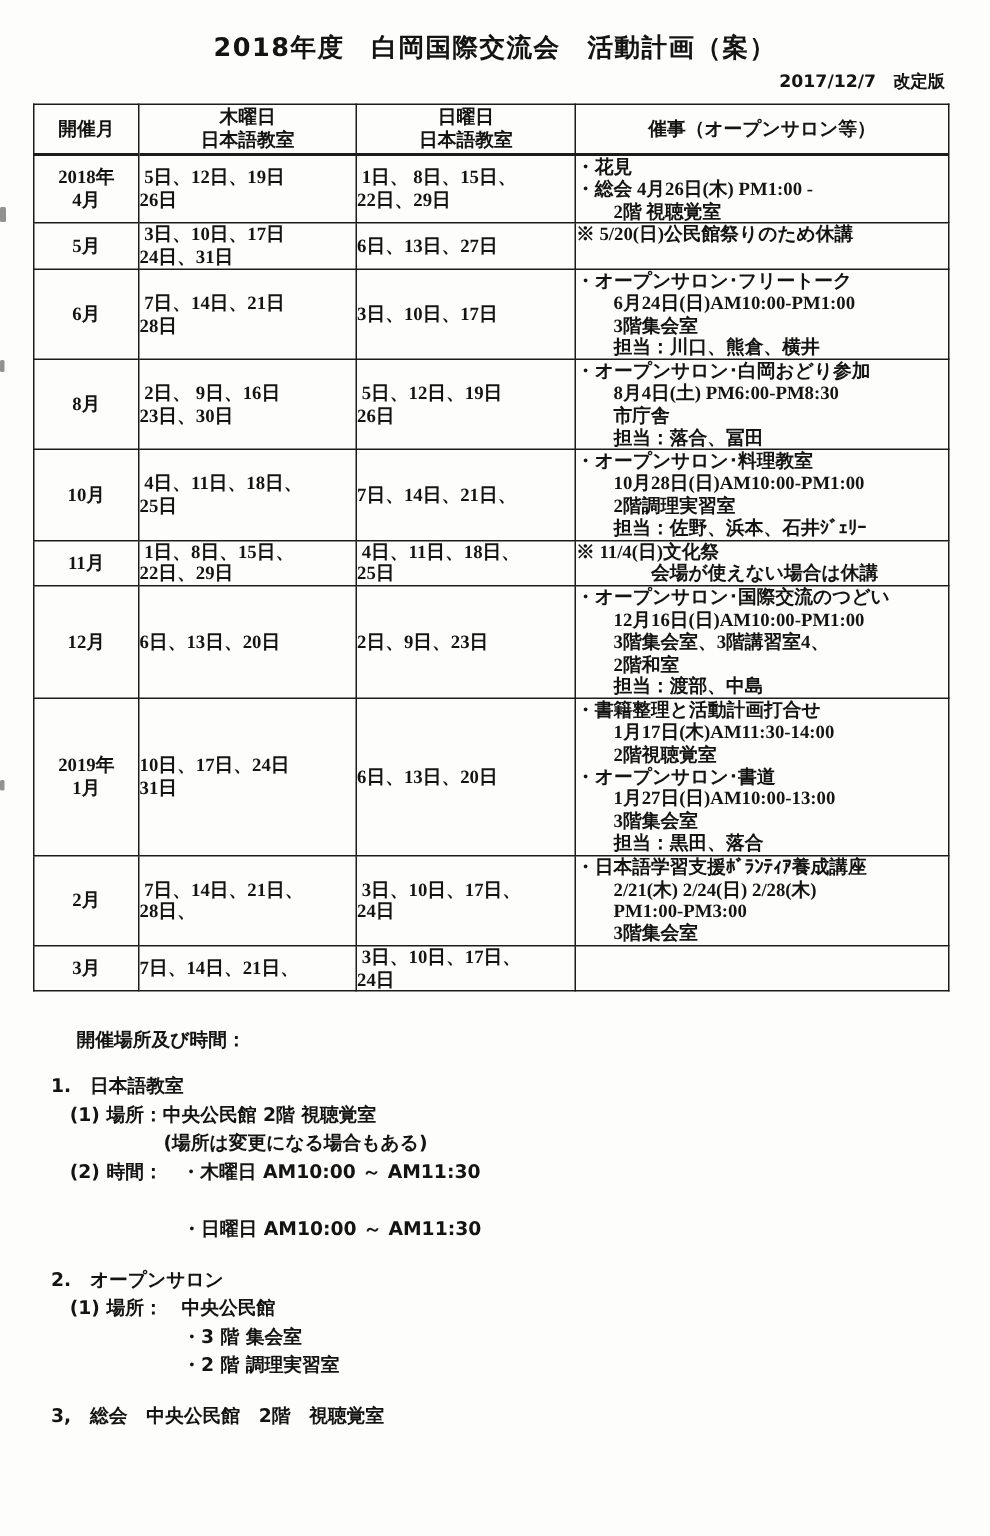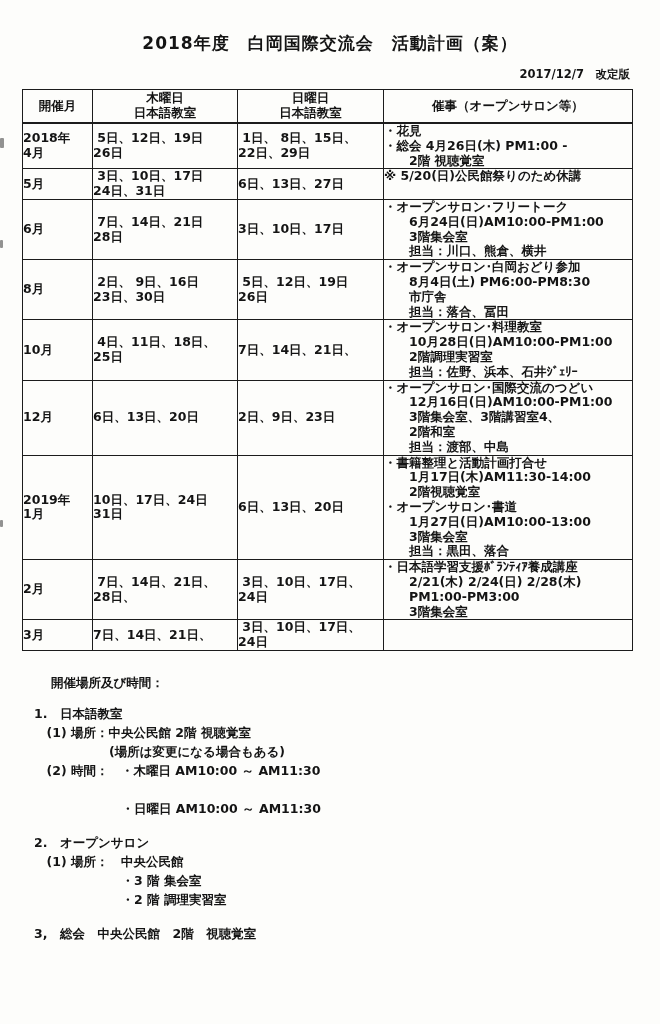--- a/index.html
+++ b/index.html
@@ -7,52 +7,54 @@
     position:relative;
     width:660px; height:1024px;
     background:#fdfdfb;
     font-family:"DejaVu Sans","Liberation Sans",sans-serif;
     font-weight:bold;
     color:#141414;
     overflow:hidden;
     box-sizing:border-box;
   }
   .doc-title {
-    margin:12px; padding-top:20px;
+    margin:0; padding-top:20px;
     text-align:center;
     font-size:17px; letter-spacing:1px;
     font-weight:bold;
   }
   .revision {
     margin-top:4px; margin-right:30px;
     text-align:right;
     font-size:11.5px;
   }
   table.schedule {
     border-collapse:collapse;
     table-layout:fixed;
     width:610px;
     margin:7px 0 0 22px;
+    font-family:Liberation Serif, serif;
   }
   table.schedule th, table.schedule td {
     border:1.6px solid #1c1c1c;
     font-size:12.5px;
     line-height:14.8px;
     white-space:pre-wrap;
     overflow:hidden;
     padding:0;
   }
   table.schedule th {
     text-align:center;
     vertical-align:middle;
     height:32px;
     font-weight:bold;
     border-bottom-width:2px;
   }
   td.month-cell {
+    text-align:center;
     vertical-align:middle;
     padding:4px 1px;
   }
   td.dates-cell {
     vertical-align:middle;
     padding:4px 2px 4px 7px;
   }
   td.events-cell {
     vertical-align:top;
     padding:2px 2px 3px 5px;
@@ -149,20 +151,29 @@
       </tr>
       <tr>
         <td class="month-cell">10月</td>
         <td class="dates-cell"> 4日、11日、18日、
 25日</td>
         <td class="dates-cell">7日、14日、21日、</td>
         <td class="events-cell">・オープンサロン･料理教室
 　　10月28日(日)AM10:00-PM1:00
 　　2階調理実習室
 　　担当：佐野、浜本、石井ｼﾞｪﾘｰ</td>
+      </tr>
+      <tr>
+        <td class="month-cell">11月</td>
+        <td class="dates-cell"> 1日、8日、15日、
+22日、29日</td>
+        <td class="dates-cell"> 4日、11日、18日、
+25日</td>
+        <td class="events-cell">※ 11/4(日)文化祭
+　　　　会場が使えない場合は休講</td>
       </tr>
       <tr>
         <td class="month-cell">12月</td>
         <td class="dates-cell">6日、13日、20日</td>
         <td class="dates-cell">2日、9日、23日</td>
         <td class="events-cell">・オープンサロン･国際交流のつどい
 　　12月16日(日)AM10:00-PM1:00
 　　3階集会室、3階講習室4、
 　　2階和室
 　　担当：渡部、中島</td>

